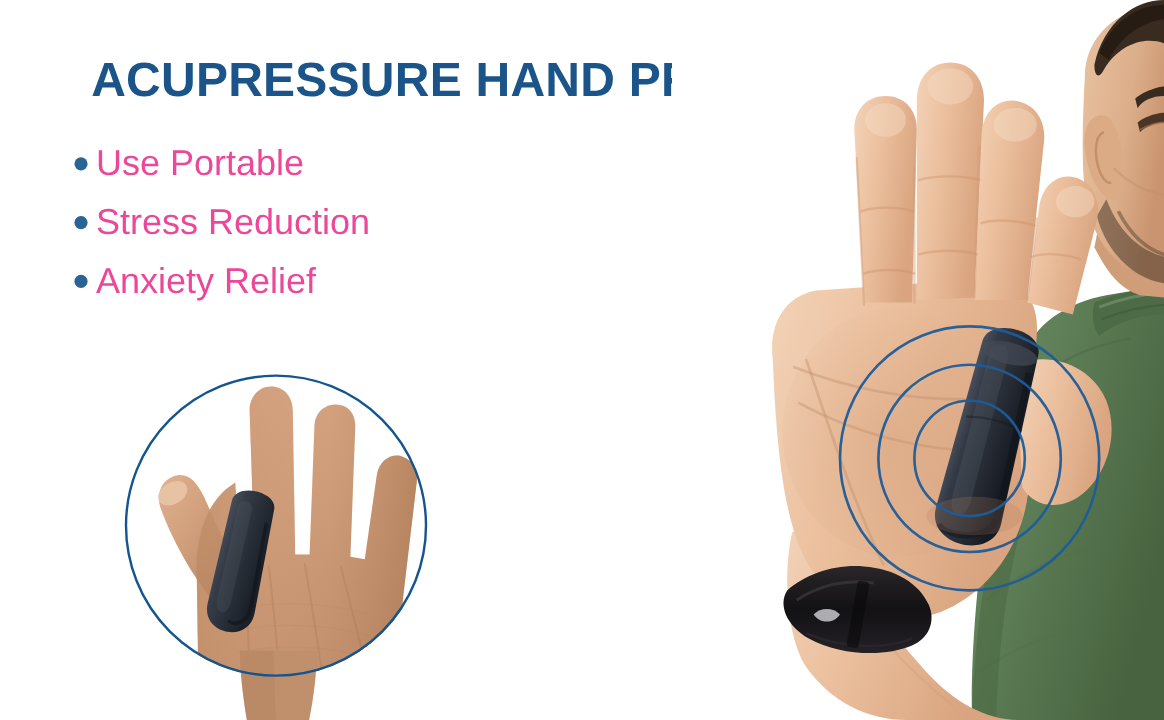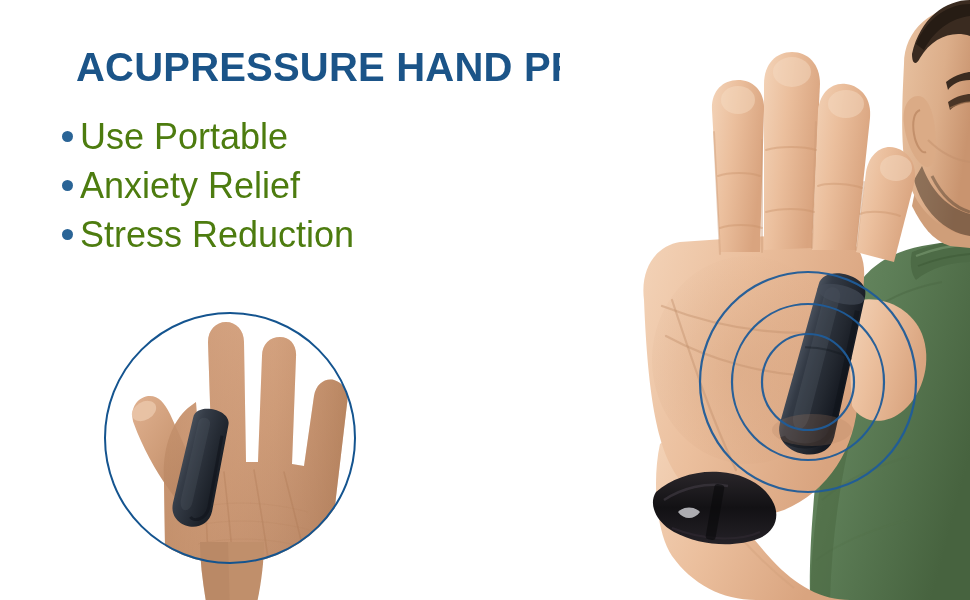--- a/index.html
+++ b/index.html
@@ -50,22 +50,22 @@
   }
   .benefit-dot {
     width: 11px;
     height: 11px;
     border-radius: 50%;
     background: #2a6496;
     flex: 0 0 auto;
     margin-right: 7px;
   }
   .benefit-label {
-    font-size: 36px;
-    color: #4d7c0f;
+    font-size: 30px;
+    color: #ec4899;
     line-height: 1;
     white-space: nowrap;
     text-align: right;
   }
 
   
   #inset-figure {
     position: absolute;
     left: 104px;
     top: 312px;
@@ -113,25 +113,25 @@
 
   <div id="headline">ACUPRESSURE HAND PRESSURE</div>
 
   <ul id="benefit-list">
     <li class="benefit-item">
       <span class="benefit-dot"></span>
       <span class="benefit-label">Use Portable</span>
     </li>
     <li class="benefit-item">
       <span class="benefit-dot"></span>
-      <span class="benefit-label">Anxiety Relief</span>
+      <span class="benefit-label">Stress Reduction</span>
     </li>
     <li class="benefit-item">
       <span class="benefit-dot"></span>
-      <span class="benefit-label">Stress Reduction</span>
+      <span class="benefit-label">Anxiety Relief</span>
     </li>
   </ul>
 
   <div id="inset-figure">
     <div id="inset-clip">
       <svg class="bh-wrap" viewBox="0 0 252 300">
         <defs>
           <clipPath id="circClip">
             <circle cx="126" cy="126" r="126"></circle>
           </clipPath>

